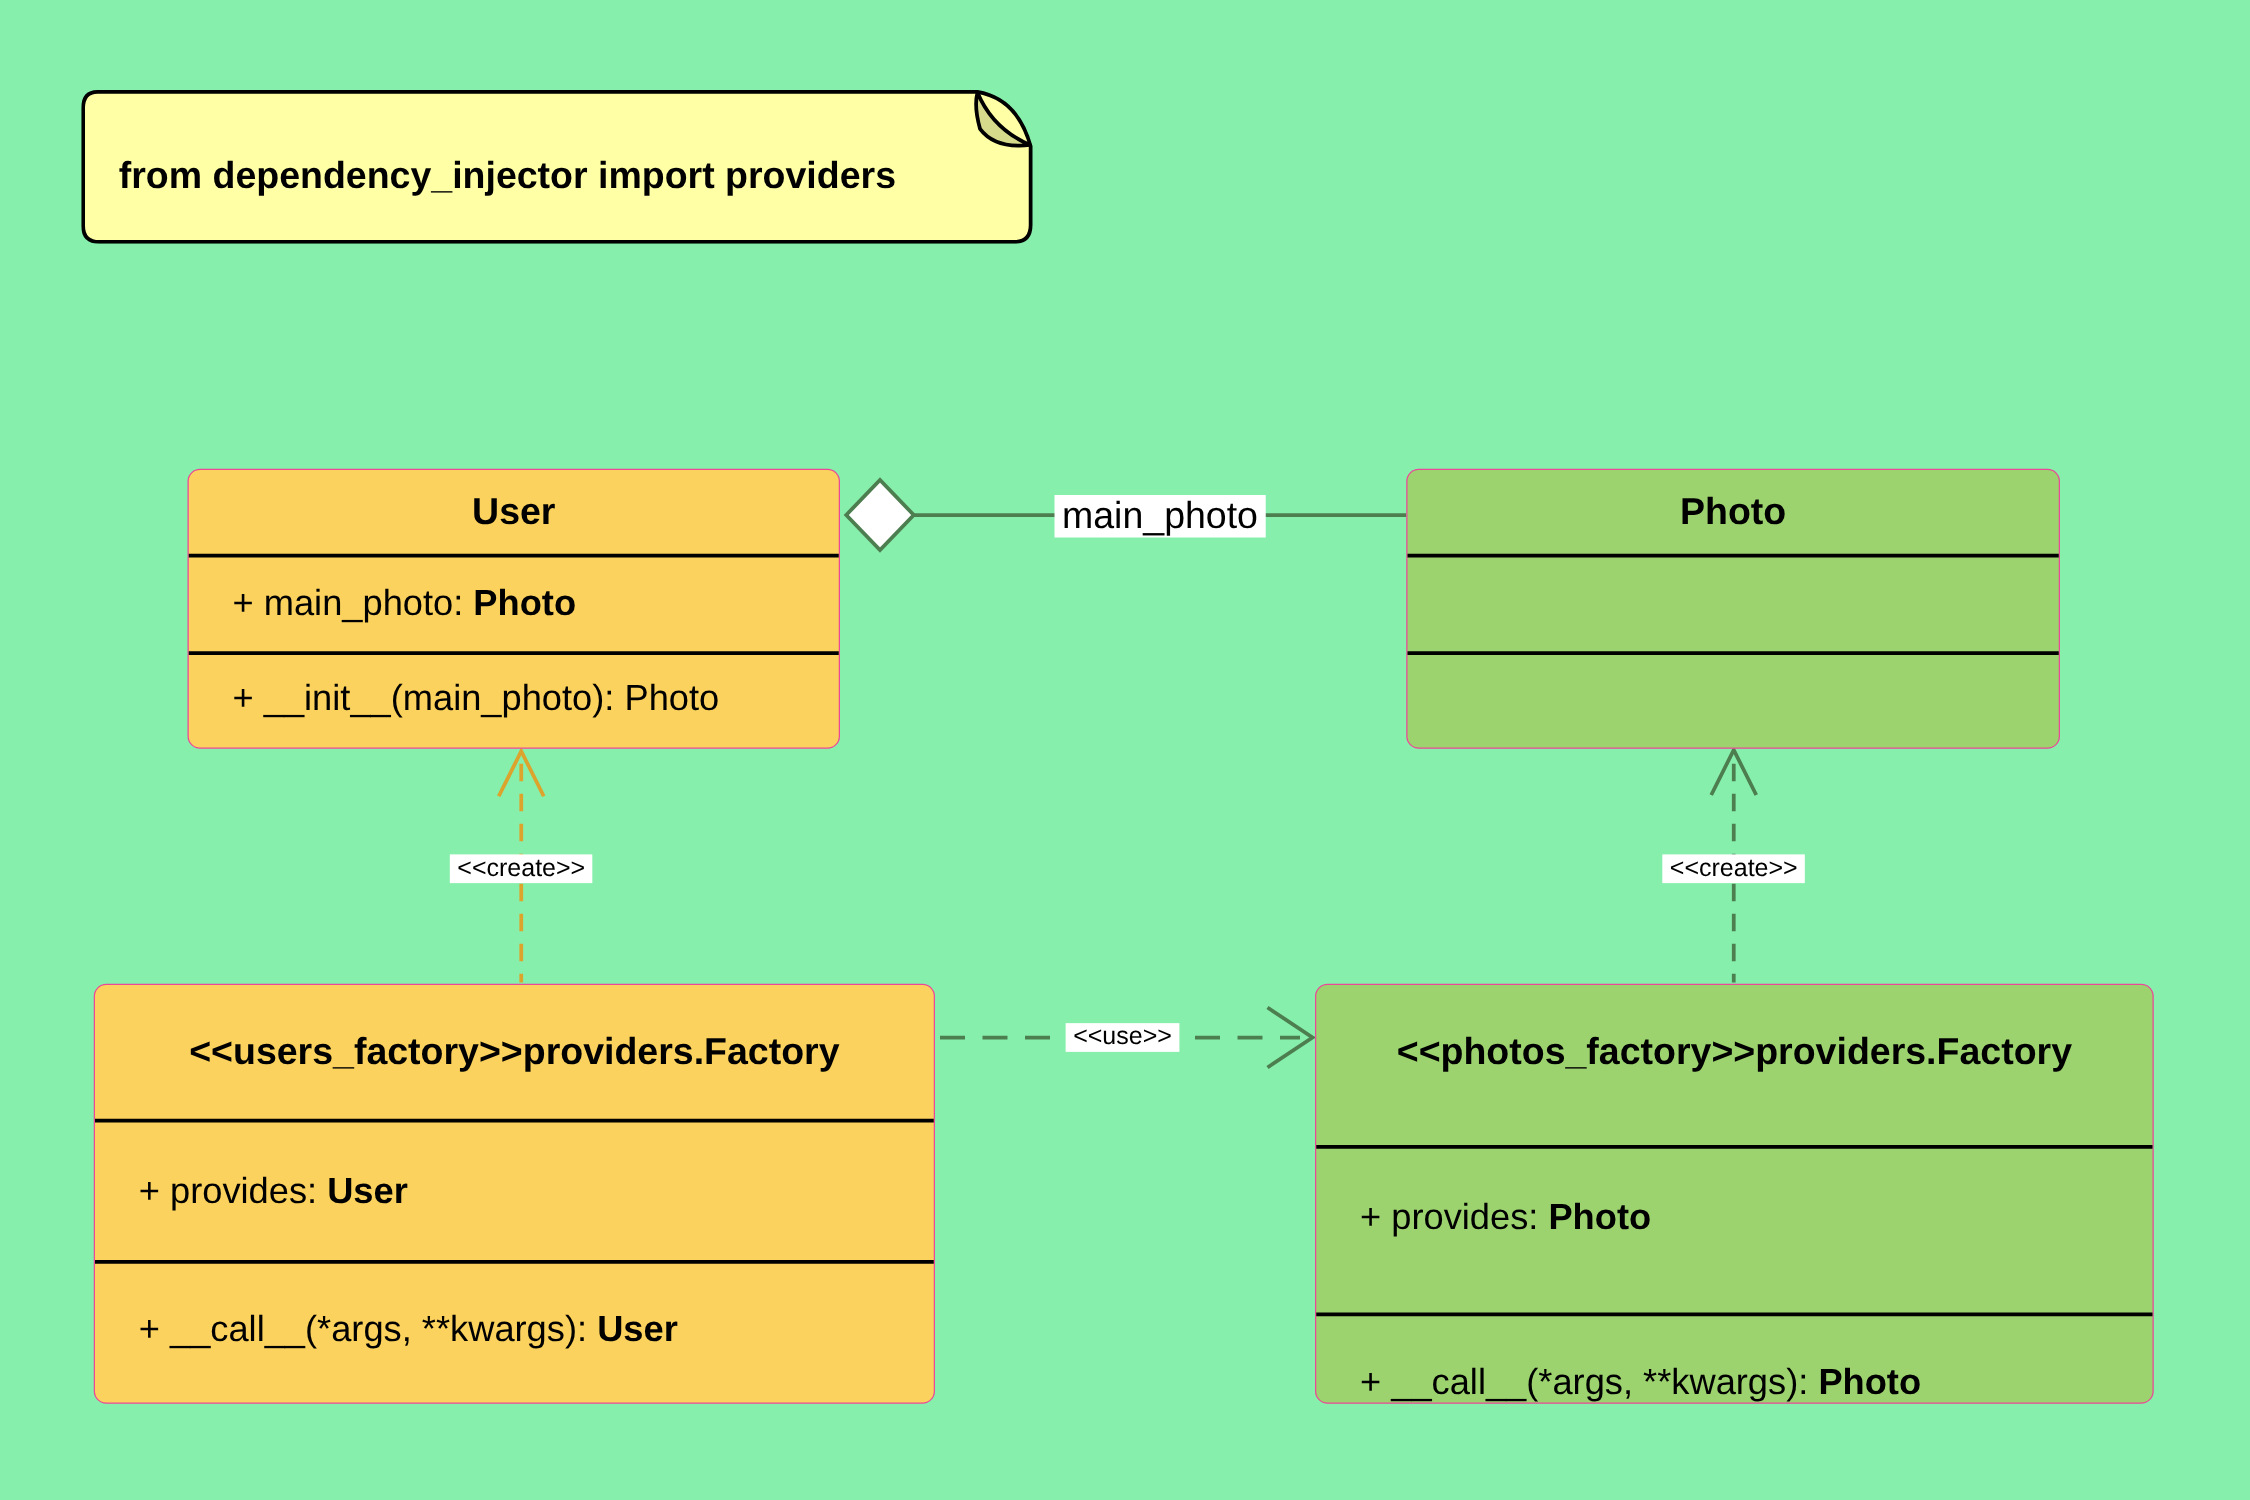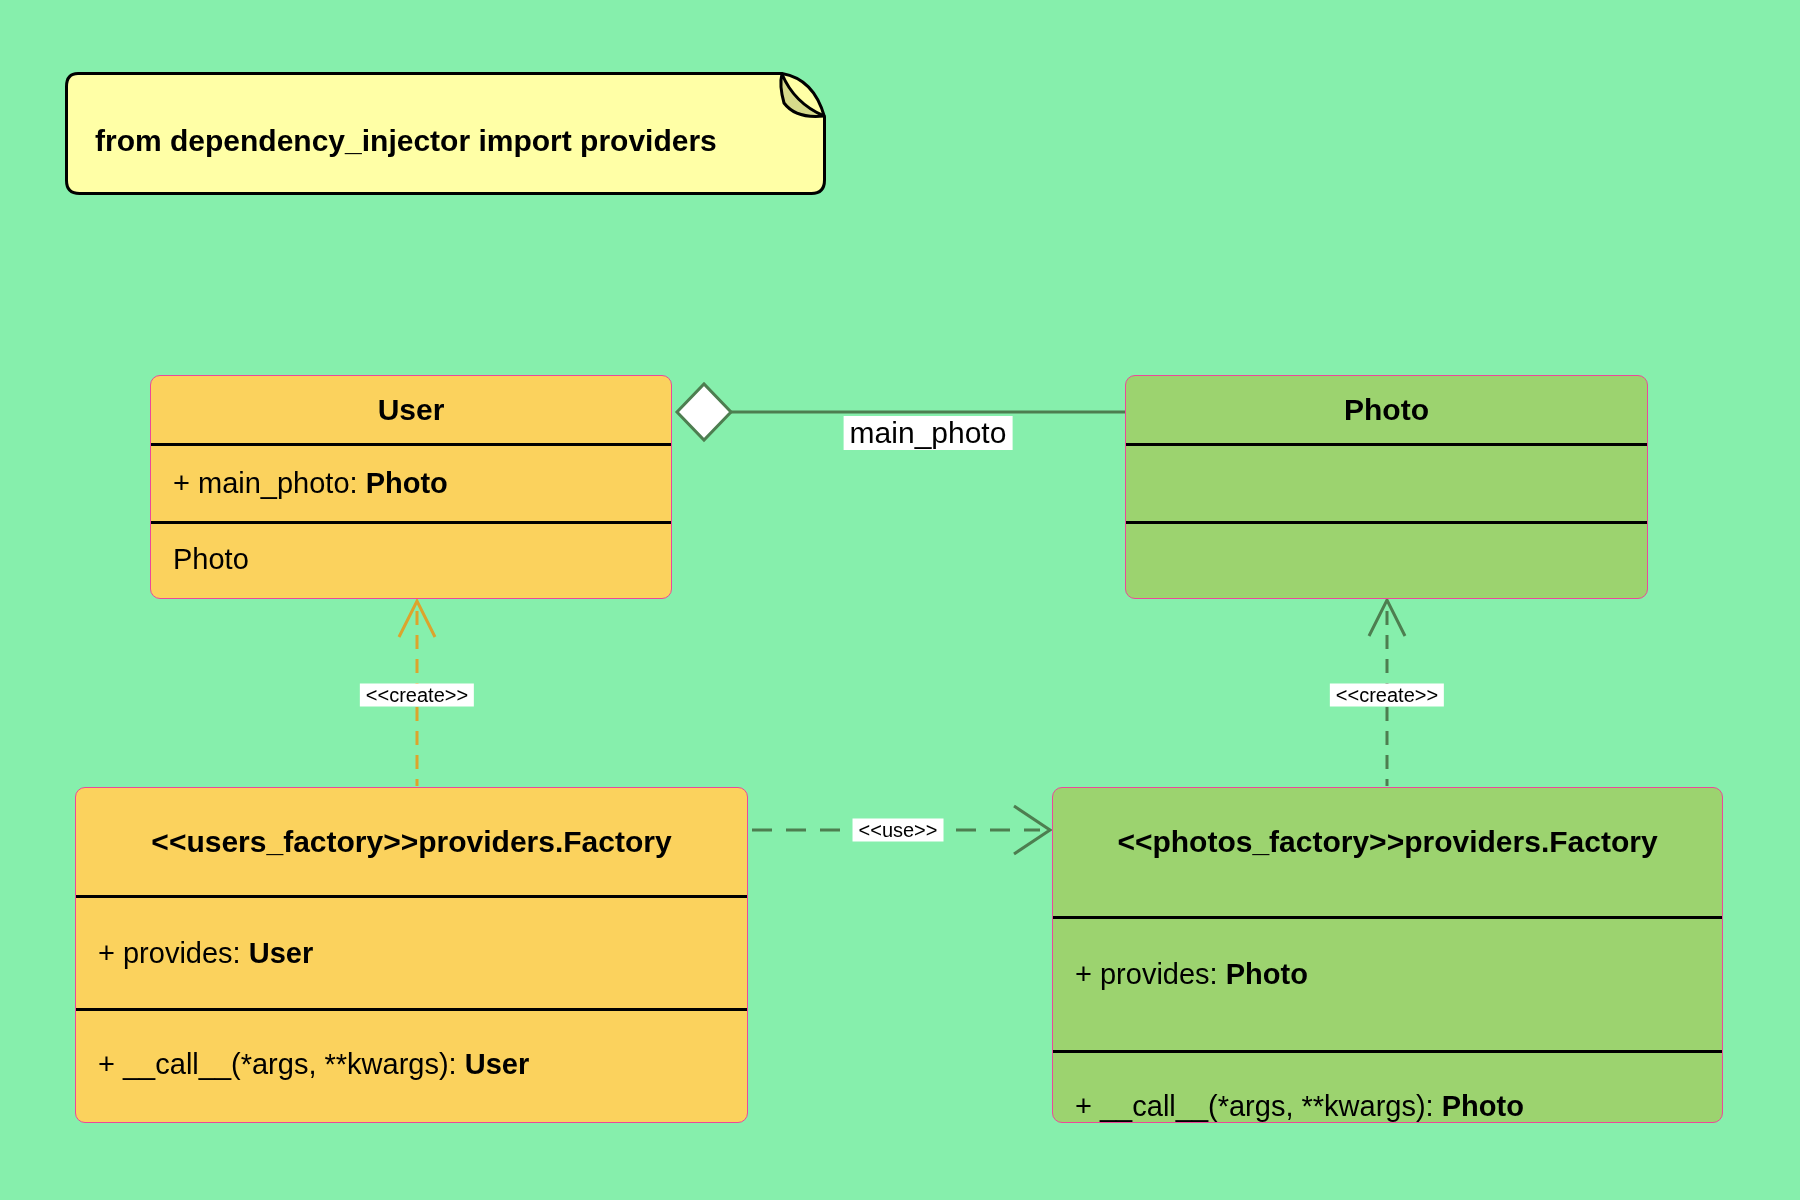--- a/index.html
+++ b/index.html
@@ -22,21 +22,21 @@
   }
   .cls.yellow{background:#FBD25D;}
   .cls.green{background:#9CD36F;}
   .row{box-sizing:border-box;flex:0 0 auto;}
   .sep{border-top:3px solid #000;}
   .title-row{
     display:flex;align-items:center;justify-content:center;
     font-weight:bold;font-size:30px;text-align:center;
   }
   .title2{flex-direction:row;line-height:38px;}
-  .member-row{display:flex;align-items:center;padding-left:22px;font-size:29px;white-space:pre;}
+  .member-row{display:flex;align-items:center;padding-left:35px;font-size:29px;white-space:pre;}
   .t-bold{font-weight:bold;}
   .t-plain{font-weight:normal;}
   
   .edge-label{
     position:absolute;transform:translate(-50%,-50%);
     background:#ffffff;padding:0 6px;font-size:20px;white-space:nowrap;
   }
   .edge-label.big{font-size:30px;}
   .edges{position:absolute;left:0;top:0;}
 </style>
@@ -61,32 +61,32 @@
     <line x1="417" y1="611" x2="417" y2="786" stroke="#DCA42C" stroke-width="3" stroke-dasharray="14 10"></line>
     <polyline points="399,637 417,601 435,637" fill="none" stroke="#DCA42C" stroke-width="3"></polyline>
 
     <line x1="1387" y1="611" x2="1387" y2="786" stroke="#4D7E50" stroke-width="3" stroke-dasharray="14 10"></line>
     <polyline points="1369,636 1387,600 1405,636" fill="none" stroke="#4D7E50" stroke-width="3"></polyline>
 
     <line x1="752" y1="830" x2="1040" y2="830" stroke="#4D7E50" stroke-width="3" stroke-dasharray="20 14"></line>
     <polyline points="1014,806 1050,830 1014,854" fill="none" stroke="#4D7E50" stroke-width="3"></polyline>
   </svg>
 
-  <div class="edge-label big" style="left:928px;top:413px;margin-top:20px;">main_photo</div>
+  <div class="edge-label big" style="left:928px;top:413px;">main_photo</div>
   <div class="edge-label" style="left:417px;top:695px;">&lt;&lt;create&gt;&gt;</div>
   <div class="edge-label" style="left:1387px;top:695px;">&lt;&lt;create&gt;&gt;</div>
   <div class="edge-label" style="left:898px;top:830px;">&lt;&lt;use&gt;&gt;</div>
 
   <div class="cls yellow" style="left:150px;top:375px;width:522px;height:224px;">
     <div class="row title-row" style="height:67px;">User</div>
     <div class="row sep member-row" style="height:78px;">
       <span>+ main_photo: </span><span class="t-bold">Photo</span>
     </div>
     <div class="row sep member-row" style="height:73px;">
-      <span class="t-plain">Photo</span>
+      <span>+ __init__(main_photo): </span><span class="t-plain">Photo</span>
     </div>
   </div>
 
   <div class="cls green" style="left:1125px;top:375px;width:523px;height:224px;">
     <div class="row title-row" style="height:67px;">Photo</div>
     <div class="row sep" style="height:78px;"></div>
     <div class="row sep" style="height:73px;"></div>
   </div>
 
   <div class="cls yellow" style="left:75px;top:787px;width:673px;height:336px;">

